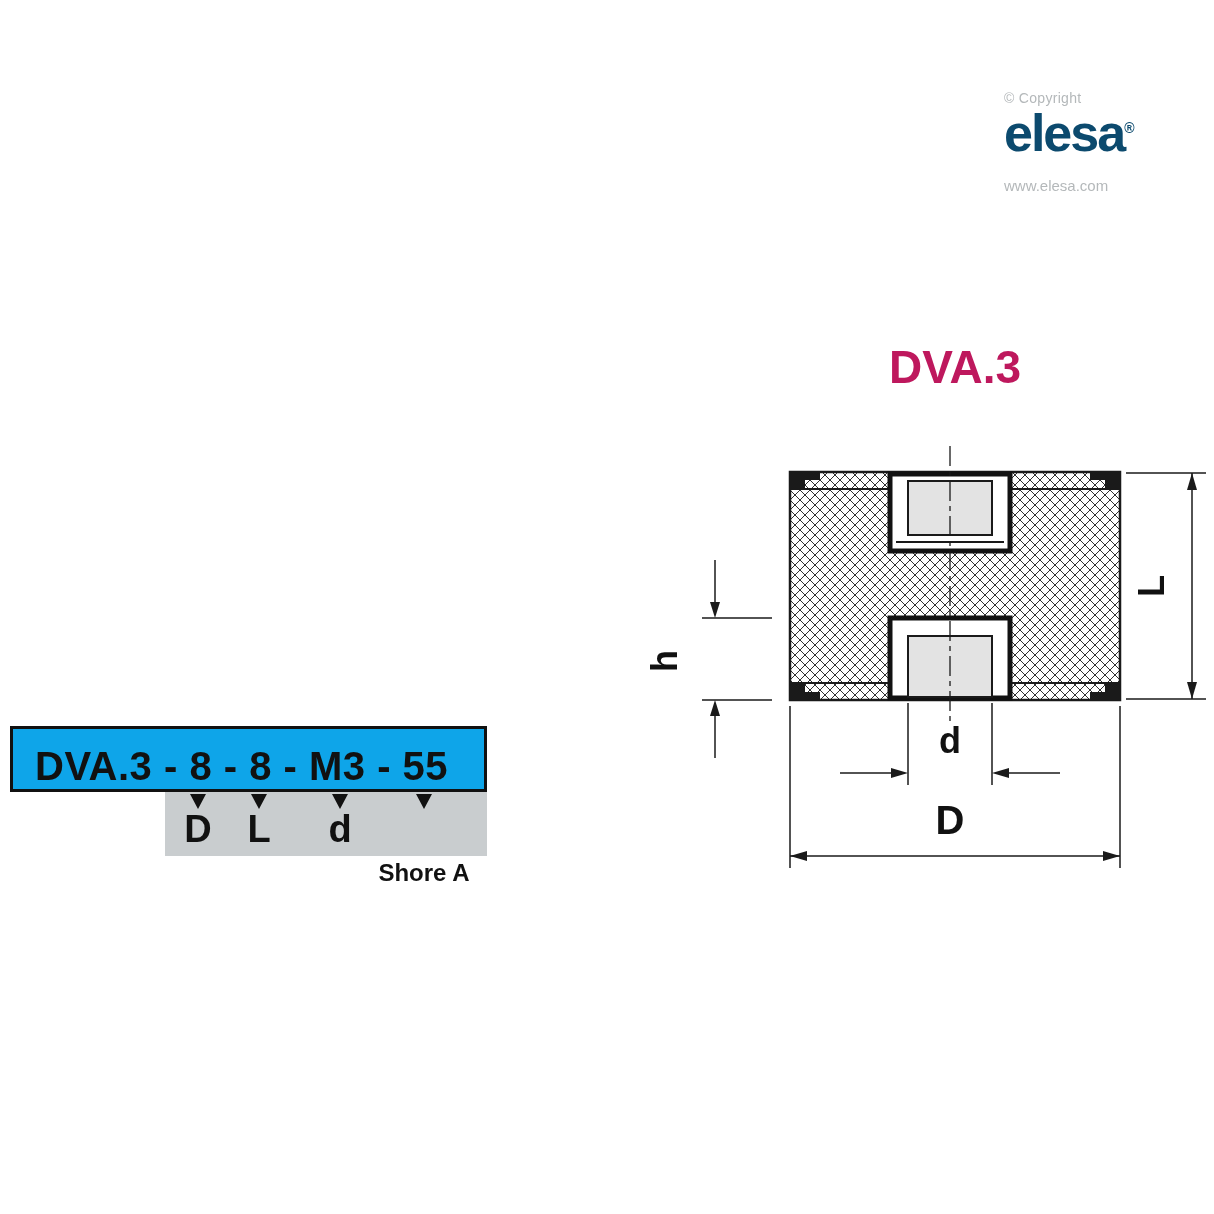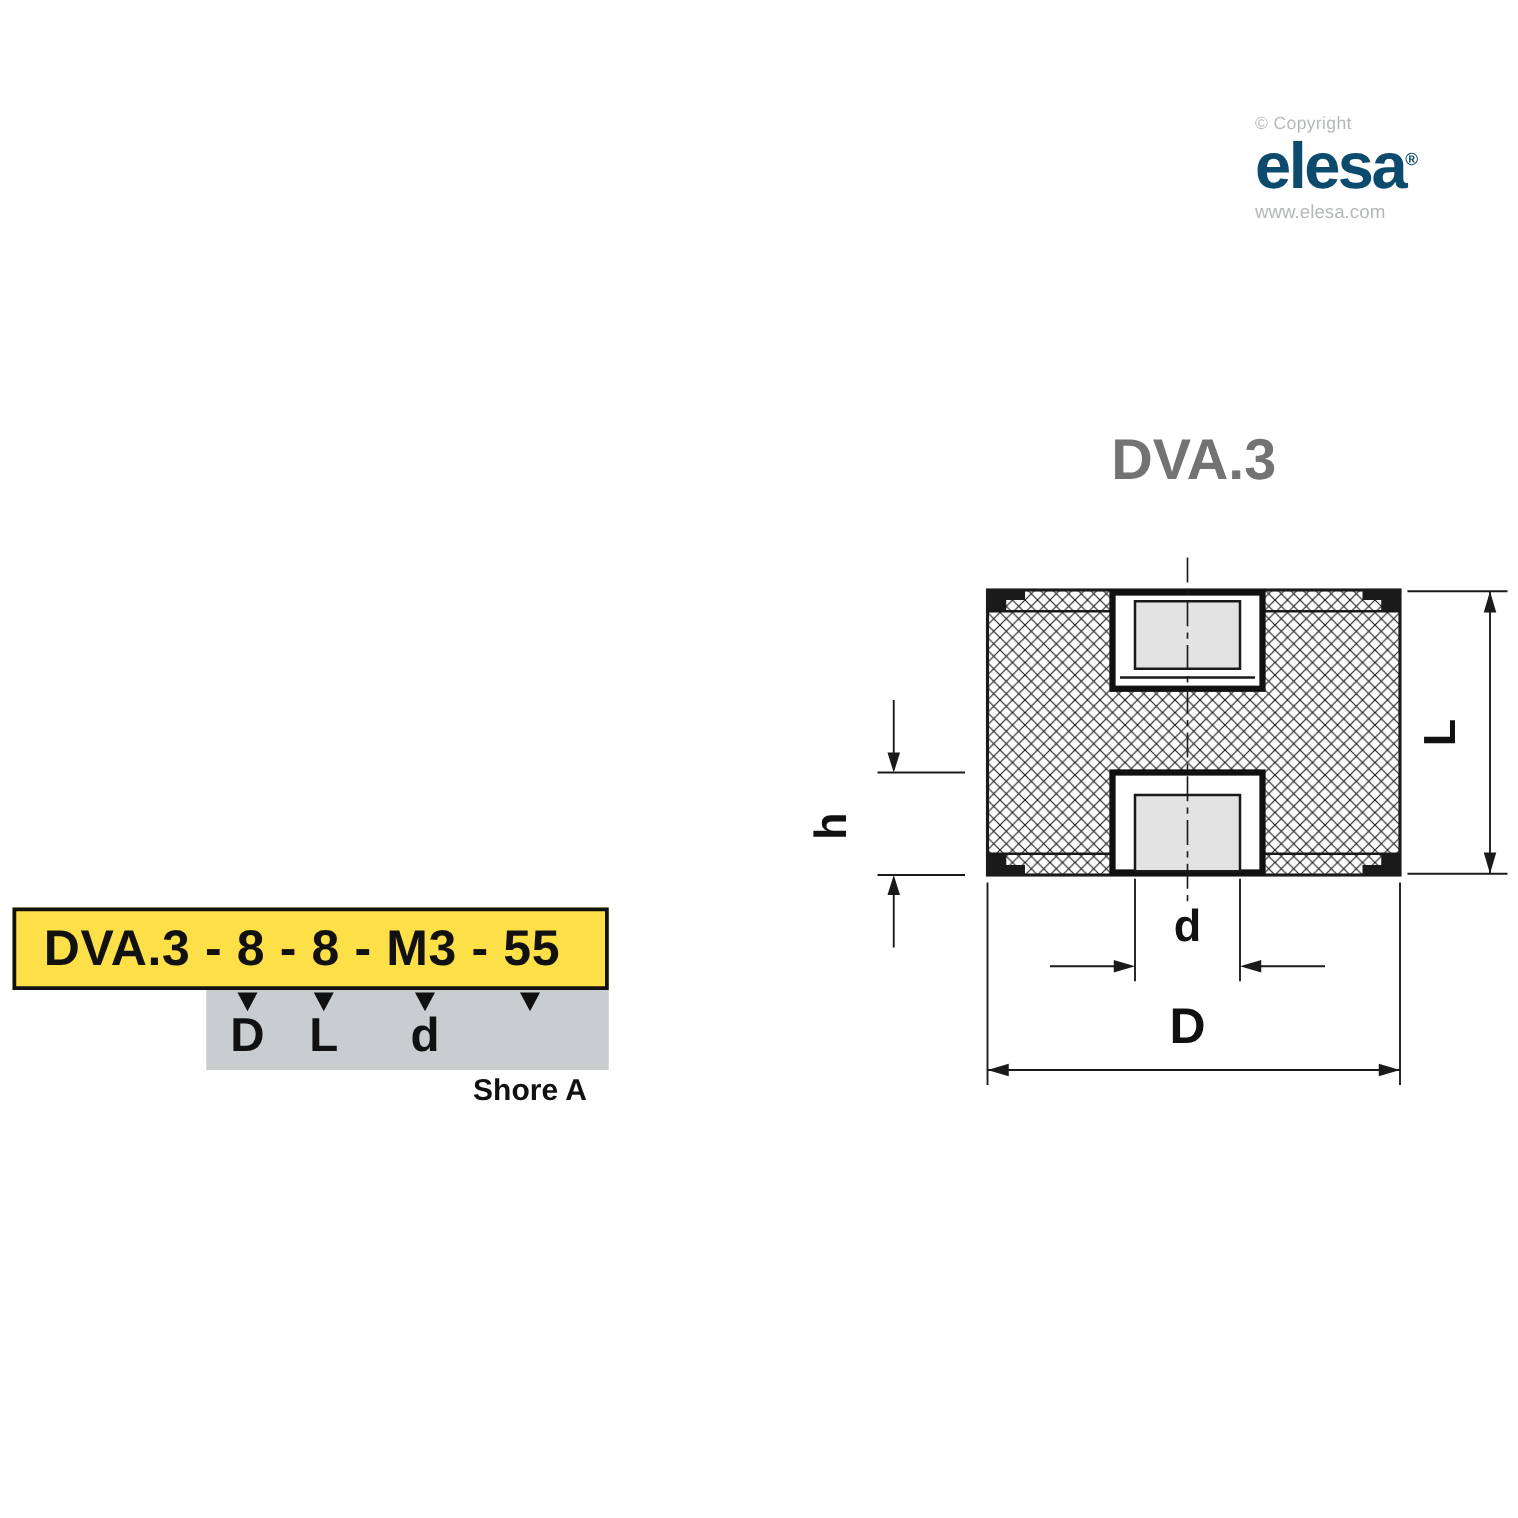--- a/index.html
+++ b/index.html
@@ -10,38 +10,38 @@
     font-family:"Liberation Sans", sans-serif;
     overflow:hidden;
     color:#111;
   }
 
   
   .brand { position:absolute; left:1004px; top:90px; color:#b4b8ba; }
   .brand .copyright { font-size:14px; letter-spacing:0.3px; }
   .brand .logo { font-size:52px; font-weight:bold; letter-spacing:-2px; line-height:1.05; color:#0c4a6e; }
   .brand .logo sup { font-size:14px; letter-spacing:0; }
-  .brand .website { font-size:15px; margin-top:0px; }
+  .brand .website { font-size:15px; margin-top:16px; }
 
   
   .title {
     position:absolute; left:790px; top:340px; width:330px;
-    text-align:center; font-size:46px; font-weight:bold; color:#737373;
+    text-align:center; font-size:46px; font-weight:bold; color:#be185d;
   }
 
   
   svg.drawing { position:absolute; left:0; top:0; }
   .dim-text { font-family:"Liberation Sans", sans-serif; font-size:36px; font-weight:600; fill:#111; }
   .dim-text.big { font-size:40px; font-weight:700; }
 
   
   .code-box {
     position:absolute; left:10px; top:726px; width:477px; height:66px;
-    background:#fde047; border:3px solid #111;
-    display:flex; align-items:center; padding-left:22px;
+    background:#0ea5e9; border:3px solid #111;
+    display:flex; align-items:flex-end; padding-left:22px;
     font-size:40px; font-weight:bold; letter-spacing:0.5px; color:#111;
     white-space:nowrap;
   }
   .legend-box {
     position:absolute; left:165px; top:792px; width:322px; height:64px;
     background:#c9cdcf;
   }
   .arrow-down {
     position:absolute; top:2px; width:0; height:0;
     border-left:8px solid transparent; border-right:8px solid transparent;

